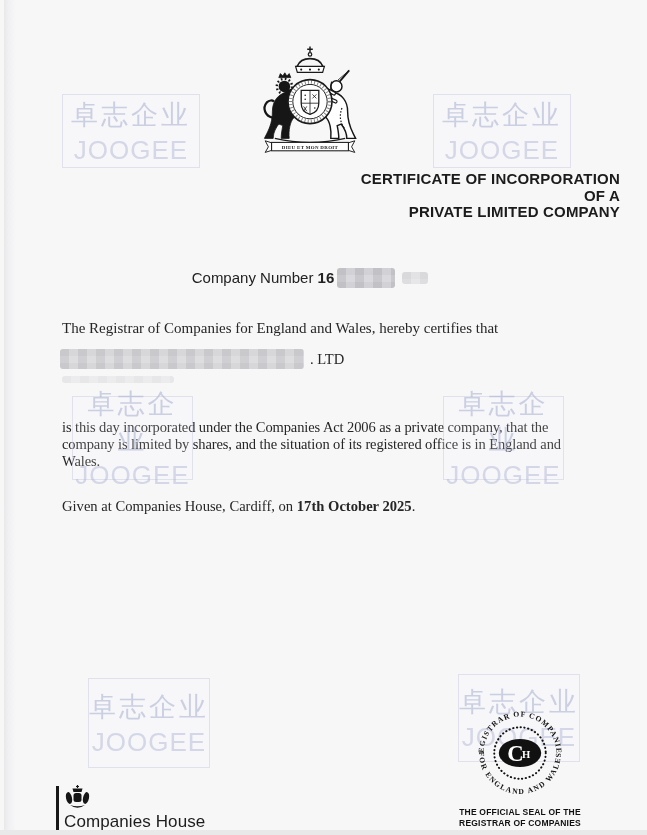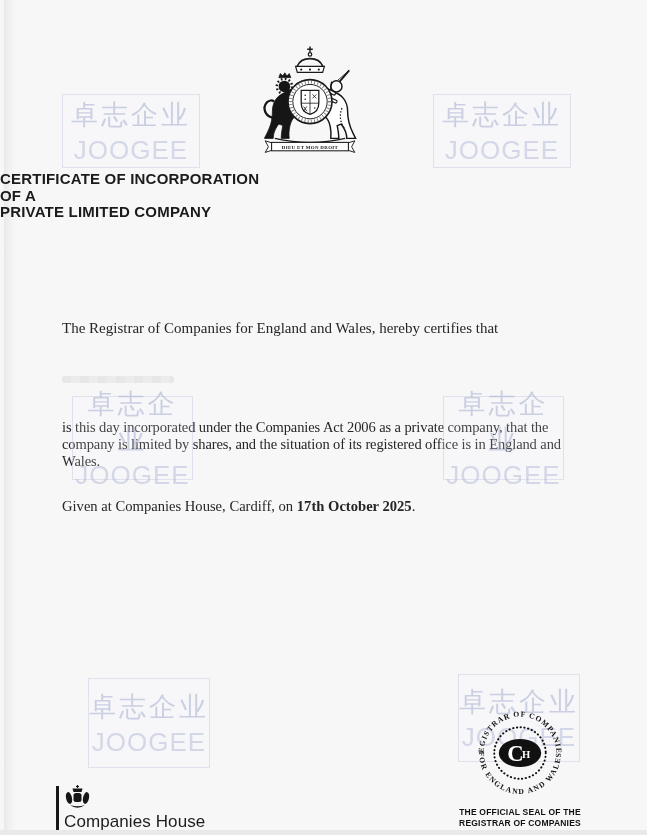--- a/index.html
+++ b/index.html
@@ -26,21 +26,21 @@
   .wm1 { left:62px;  top:94px;  width:138px; height:74px; }
   .wm2 { left:433px; top:94px;  width:138px; height:74px; }
   .wm3 { left:72px;  top:396px; width:121px; height:84px; }
   .wm4 { left:443px; top:396px; width:121px; height:84px; }
   .wm5 { left:88px;  top:678px; width:122px; height:90px; }
   .wm6 { left:458px; top:674px; width:122px; height:88px; }
 
   
   .arms { position:absolute; left:222px; top:40px; width:176px; height:128px; z-index:1; }
   .title {
-    position:absolute; left:0; top:171px; width:620px; text-align:left;
+    position:absolute; left:0; top:171px; width:620px; text-align:right;
     font-weight:bold; font-size:15px; line-height:16.5px; letter-spacing:.2px; color:#1b1b1b;
     z-index:1;
   }
   .company-number-row {
     position:absolute; left:0; top:268px; width:620px; text-align:center;
     font-size:15px; color:#222; z-index:1;
   }
   .company-number-row b { font-weight:bold; }
 
   
@@ -170,23 +170,30 @@
       <text x="110" y="131.2" text-anchor="middle" font-family="Liberation Serif, serif" font-size="6.2" font-weight="600" letter-spacing=".4" fill="#1a1a1a" stroke="none">DIEU ET MON DROIT</text>
     </g>
   </svg>
 
   <div class="title">
     <div>CERTIFICATE OF INCORPORATION</div>
     <div>OF A</div>
     <div>PRIVATE LIMITED COMPANY</div>
   </div>
 
+  <div class="company-number-row">
+    <span>Company Number</span>
+    <b>16</b><span class="blur-band blur-num-main"></span><span class="blur-band blur-num-tail"></span>
+  </div>
 
   <div class="certifies serif">The Registrar of Companies for England and Wales, hereby certifies that</div>
 
+  <div class="name-row serif">
+    <span class="blur-band blur-name"></span><span class="suffix">. LTD</span>
+  </div>
   <div class="blur-band blur-sub"></div>
 
   <div class="paragraph serif">is this day incorporated under the Companies Act 2006 as a private company, that the company is limited by shares, and the situation of its registered office is in England and Wales.</div>
 
   <div class="given-row serif">
     <span>Given at Companies House, Cardiff, on </span><b>17th October 2025</b><span>.</span>
   </div>
 
 
   <svg class="seal" viewBox="0 0 140 140">

